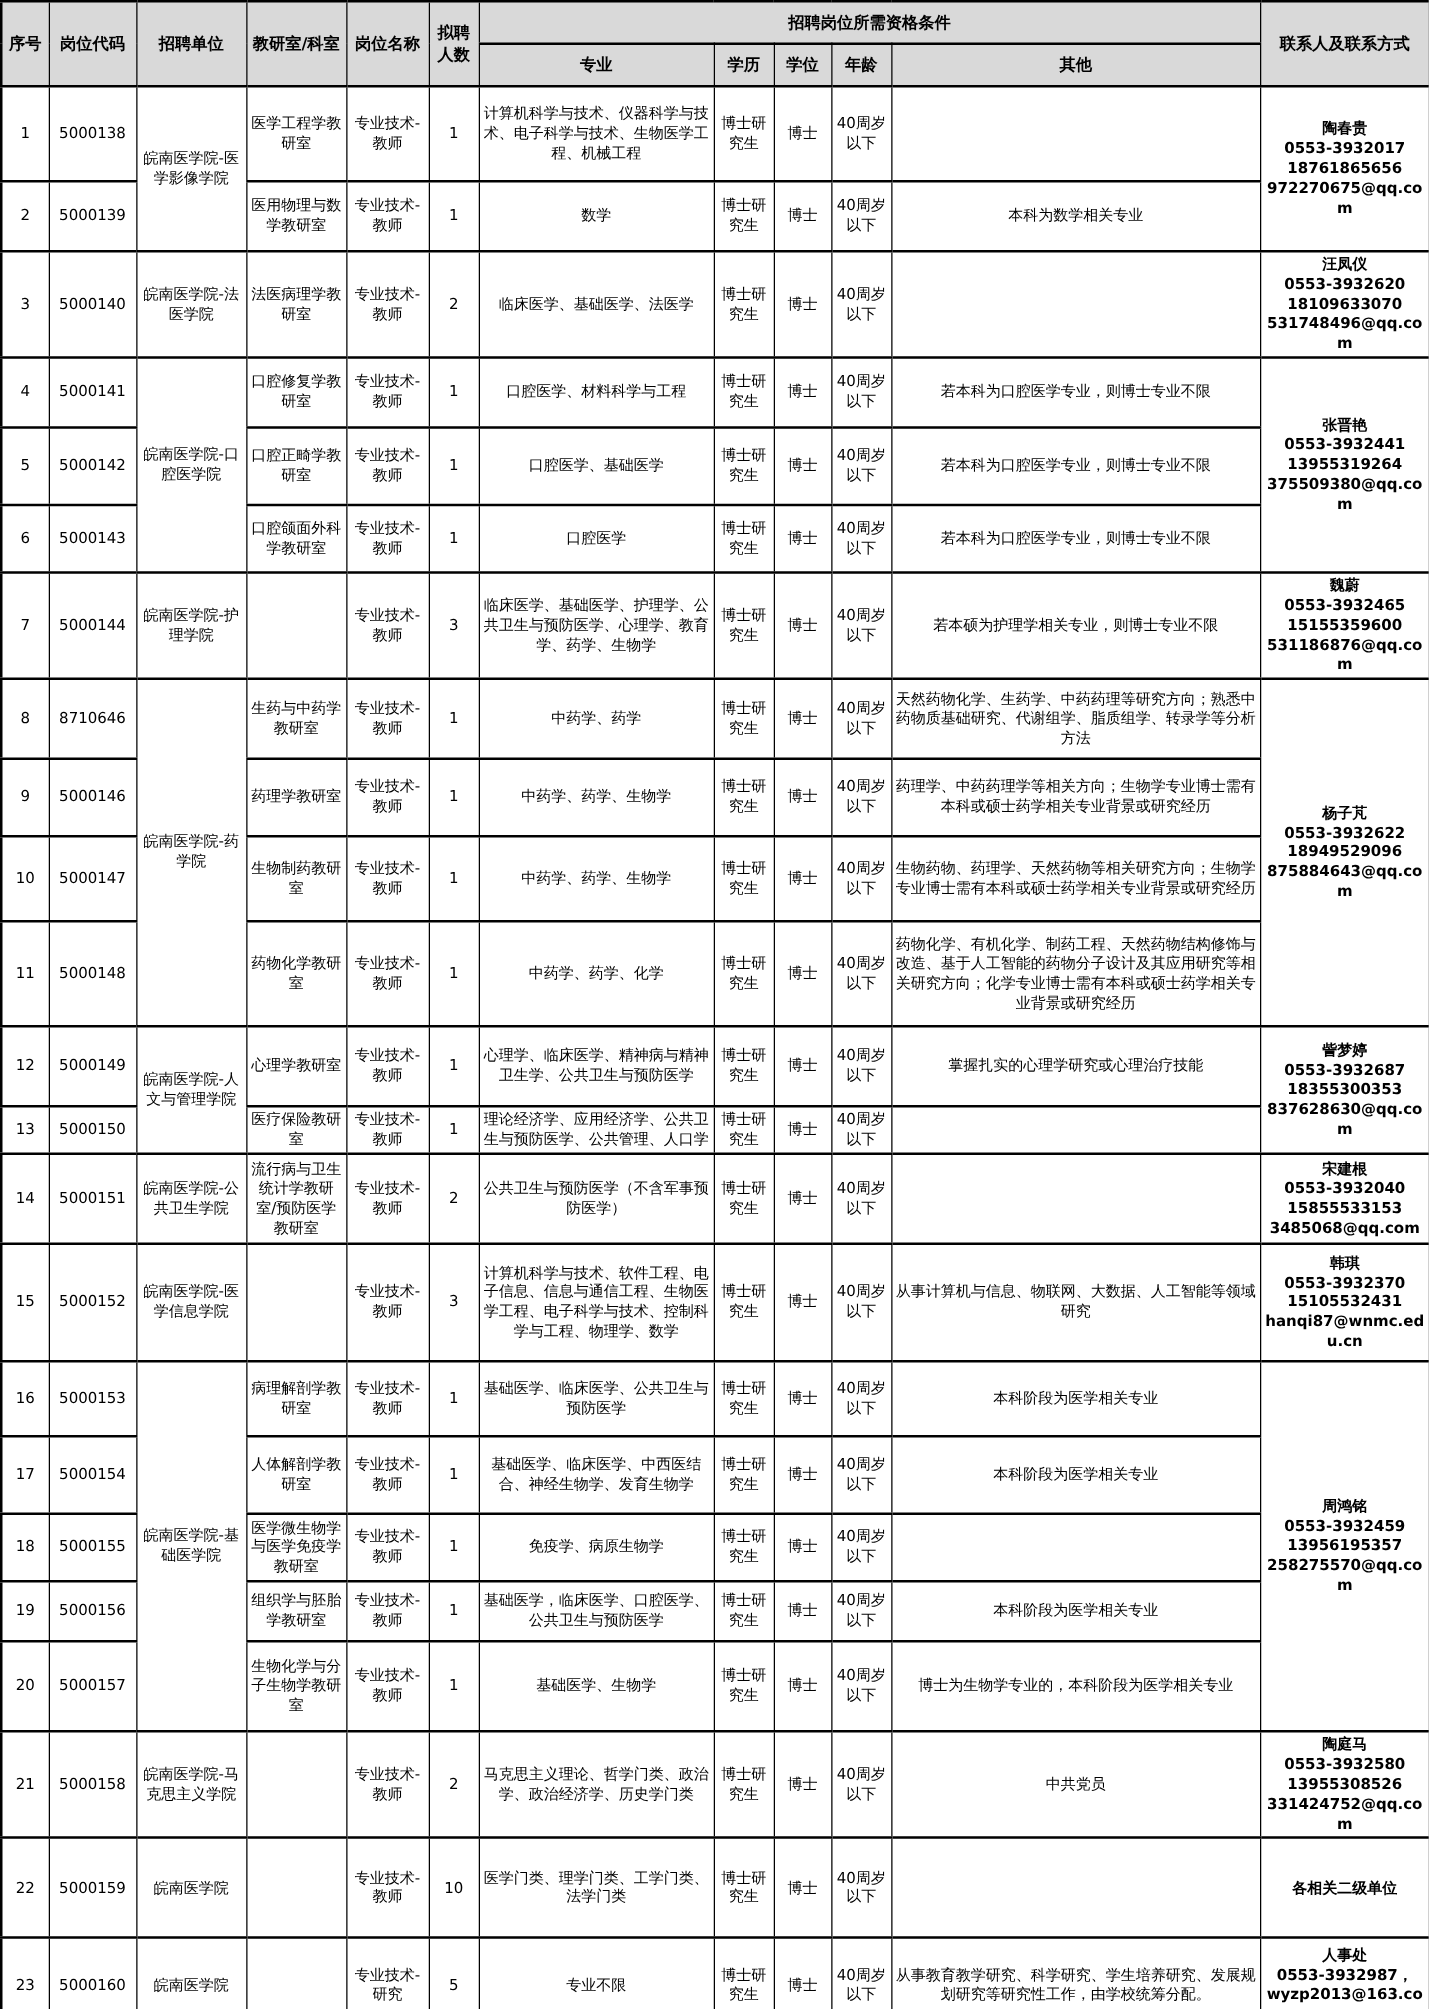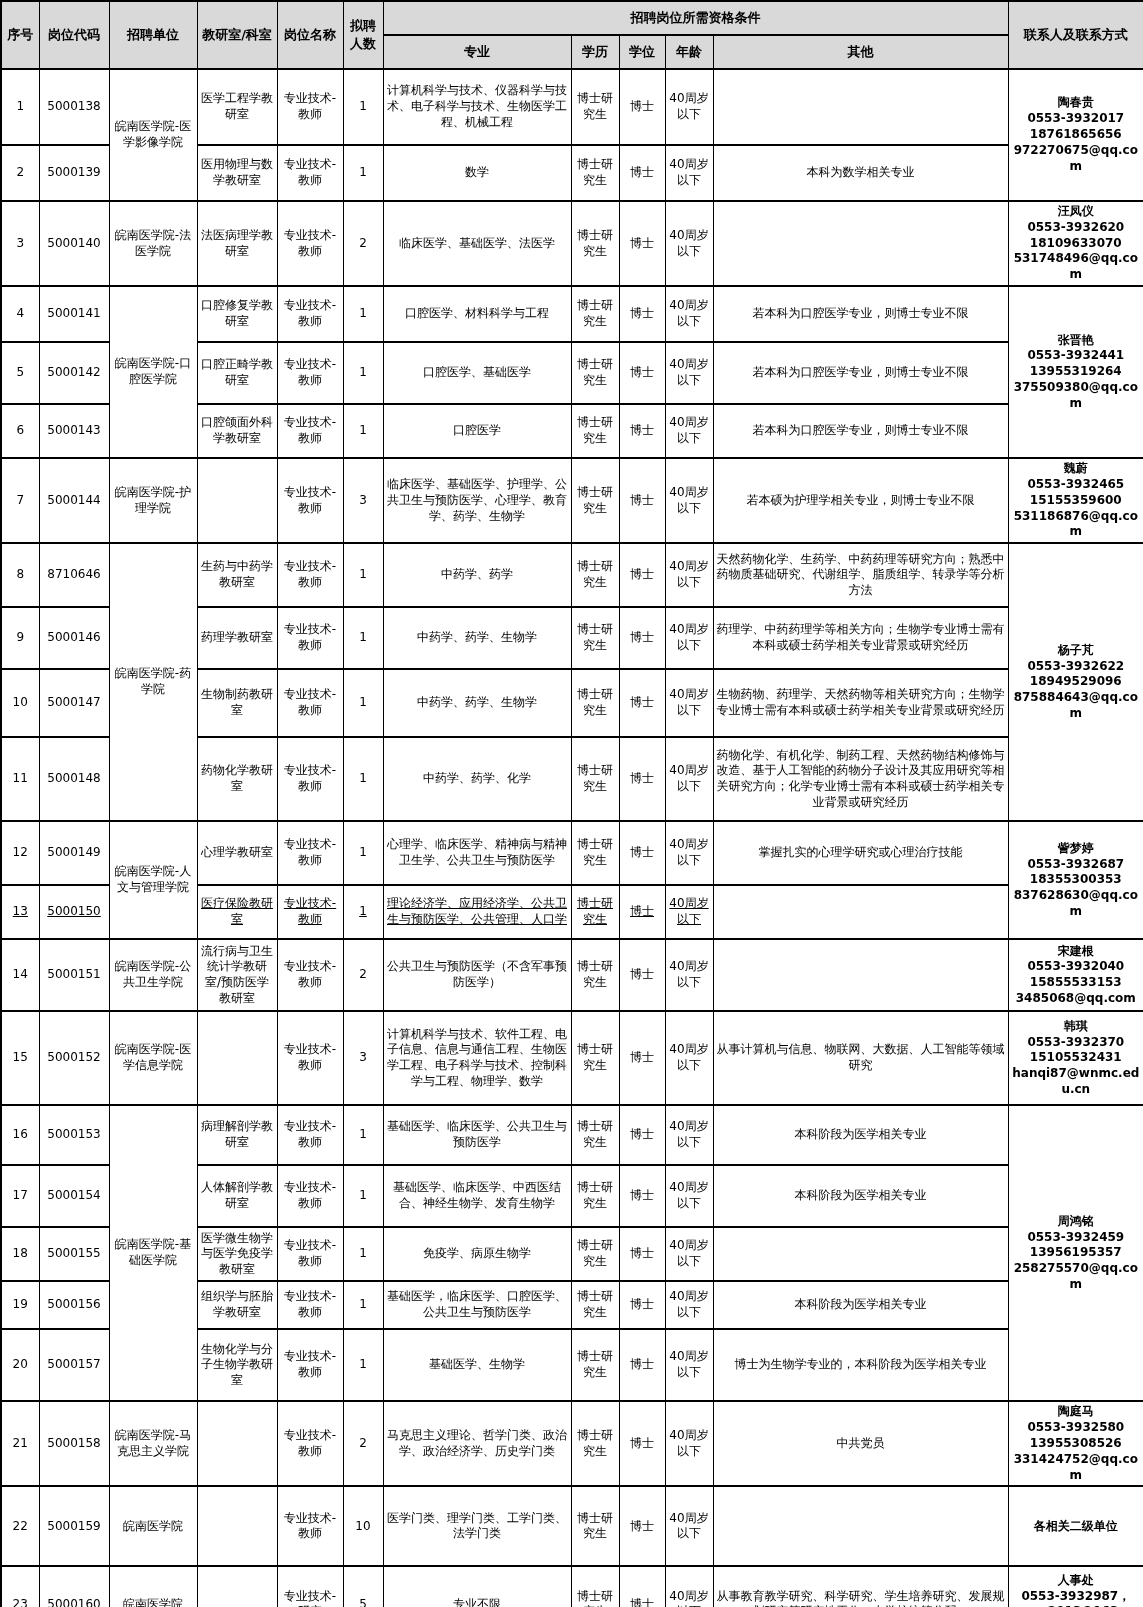--- a/index.html
+++ b/index.html
@@ -229,21 +229,21 @@
         <td>博士</td>
         <td>40周岁以下</td>
         <td>掌握扎实的心理学研究或心理治疗技能</td>
         <td rowspan="2">
           <span class="contact-line">訾梦婷</span>
           <span class="contact-line">0553-3932687</span>
           <span class="contact-line">18355300353</span>
           <span class="contact-line">837628630@qq.com</span>
         </td>
       </tr>
-      <tr style="height: 54px; text-decoration: underline;">
+      <tr style="height: 38px;">
         <td>13</td>
         <td>5000150</td>
         <td>医疗保险教研室</td>
         <td>专业技术-教师</td>
         <td>1</td>
         <td>理论经济学、应用经济学、公共卫生与预防医学、公共管理、人口学</td>
         <td>博士研究生</td>
         <td>博士</td>
         <td>40周岁以下</td>
         <td></td>

